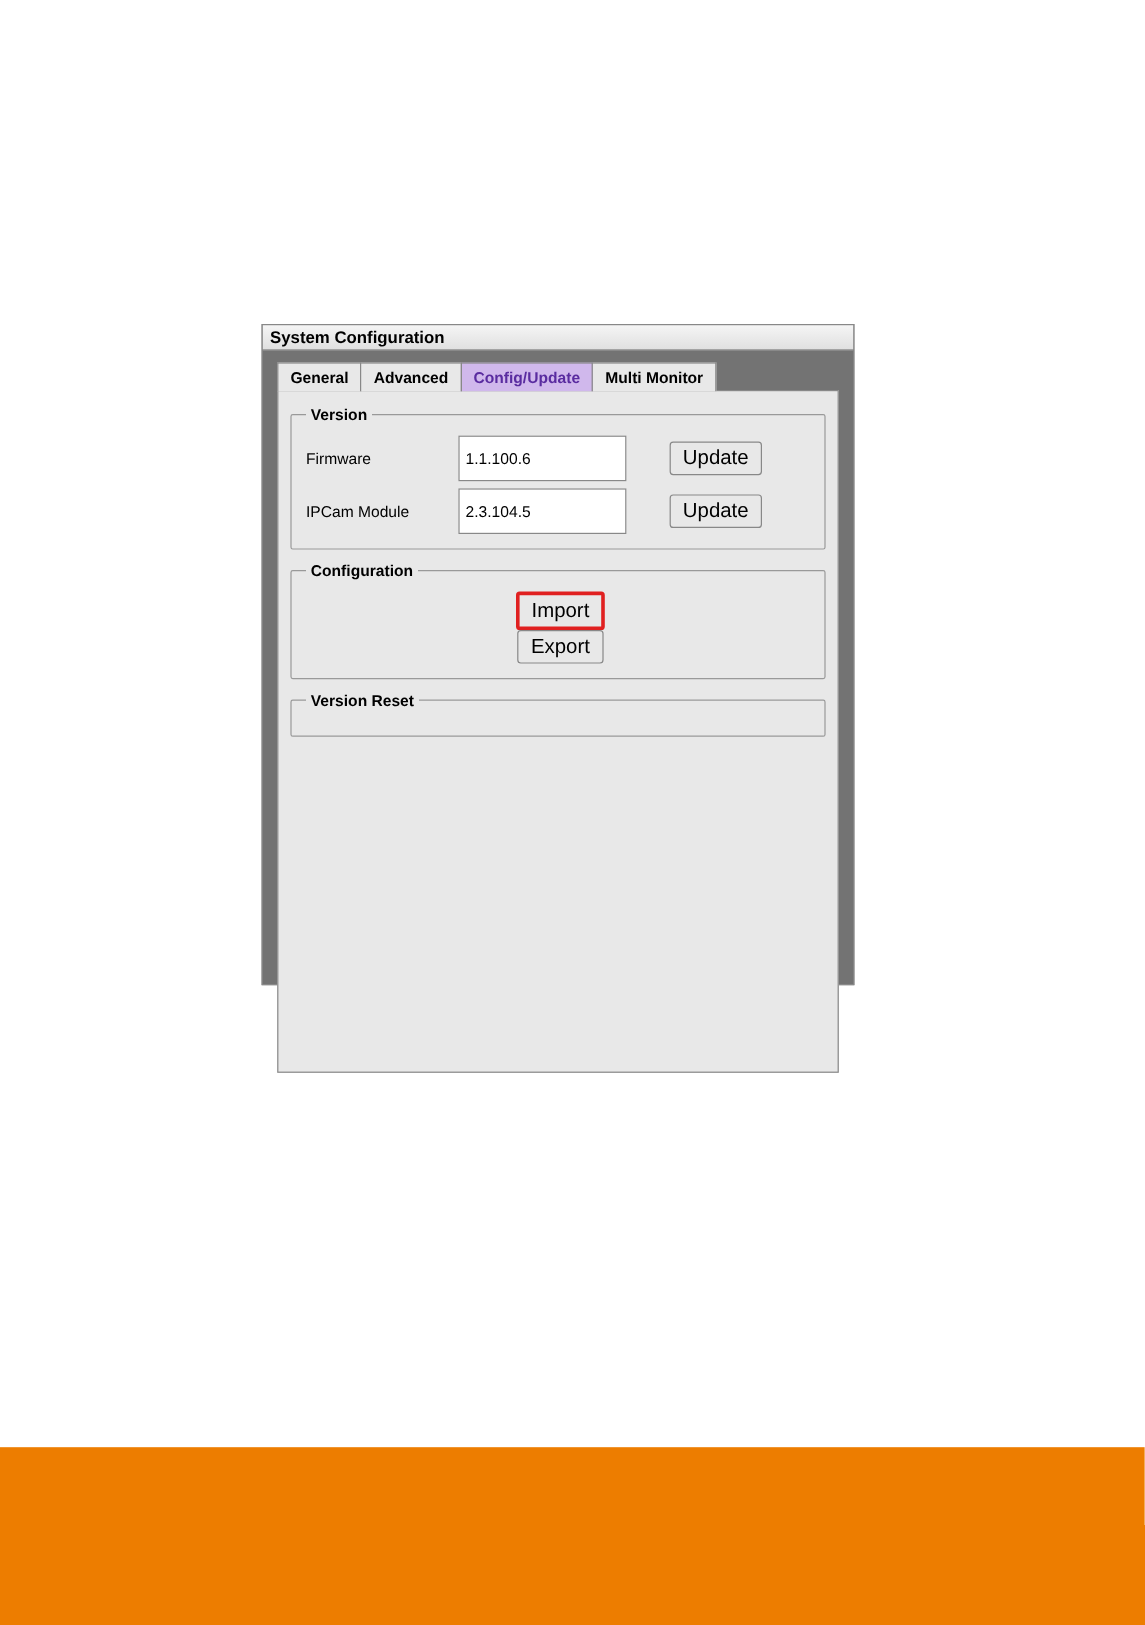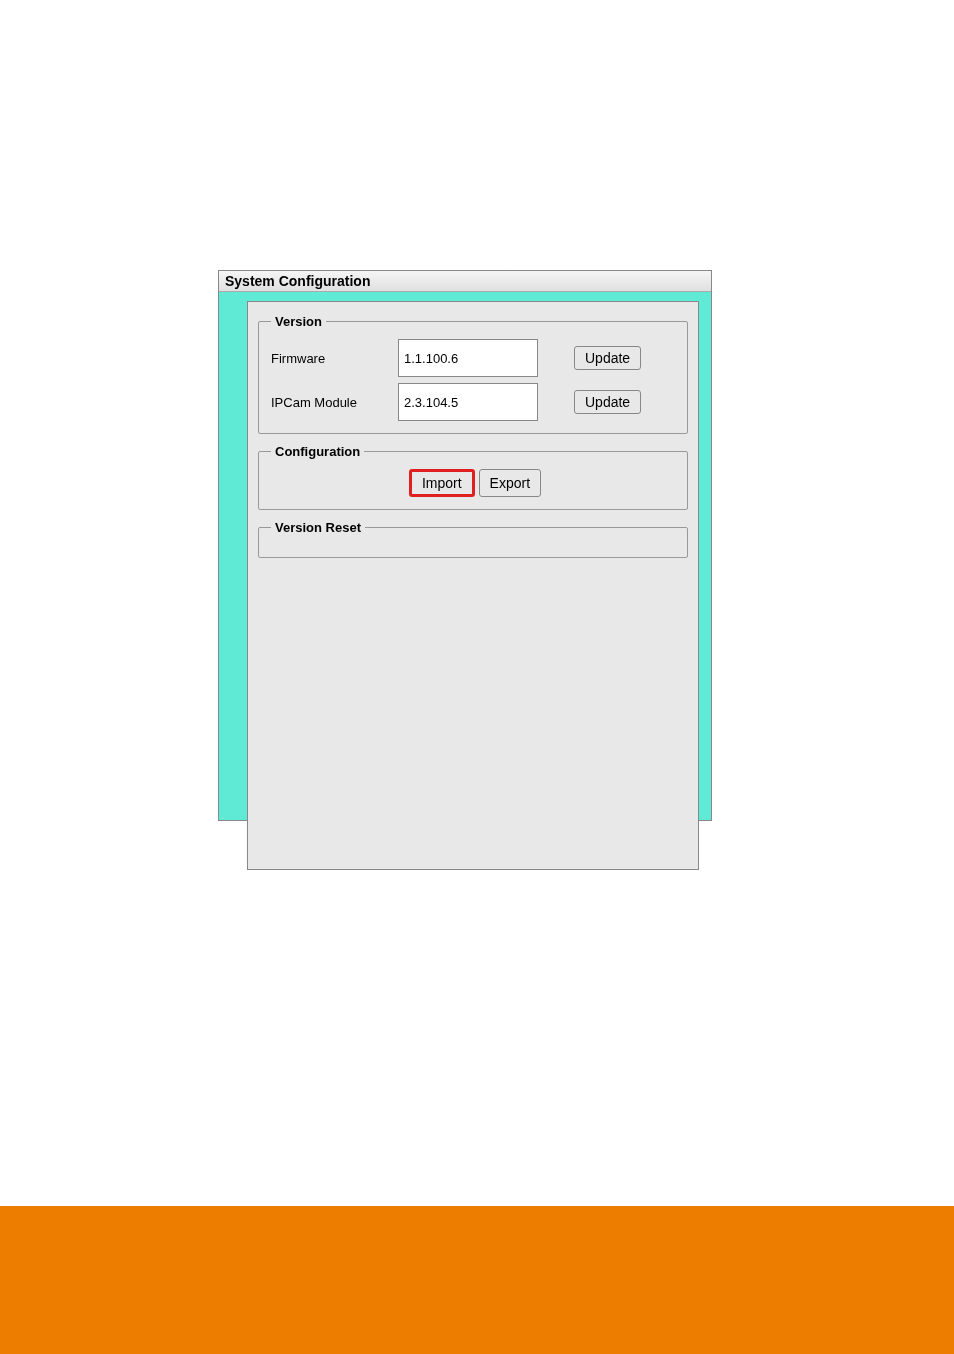--- a/index.html
+++ b/index.html
@@ -15,21 +15,21 @@
       height: 1354px;
       position: relative;
     }
     .window {
       position: absolute;
       left: 218px;
       top: 270px;
       width: 494px;
       height: 551px;
       border: 1px solid #888888;
-      background: #5eead4;
+      background: #737373;
     }
     .window-title {
       background: linear-gradient(to bottom, #f5f5f5, #e0e0e0);
       border-bottom: 1px solid #aaaaaa;
       padding: 2px 6px;
       font-weight: bold;
       font-size: 14px;
       color: #000000;
     }
     .window-content {
@@ -59,21 +59,20 @@
       margin-left: -1px;
     }
     .tab-panel {
       border: 1px solid #888888;
       border-top: none;
       background: #e8e8e8;
       min-height: 569px;
       padding: 12px 10px;
       position: relative;
       top: -1px;
-      margin-left: 16px;
     }
     .tab-panel-top-border {
       border-top: 1px solid #888888;
     }
     fieldset {
       border: 1px solid #999999;
       border-radius: 2px;
       margin: 0 0 10px 0;
       padding: 10px 12px 12px 12px;
     }
@@ -104,48 +103,56 @@
       font-size: 13px;
       width: 140px;
       height: 24px;
       color: #000000;
     }
     .btn {
       border: 1px solid #888888;
       border-radius: 3px;
       background: #e8e8e8;
       padding: 3px 10px;
-      font-size: 14px;
+      font-size: 17px;
       cursor: pointer;
       color: #000000;
       margin-left: 4px;
     }
     .center-row {
       display: flex;
       justify-content: center;
+      align-items: center;
+      flex-direction: column;
     }
     .highlighted {
       border: 3px solid #e02020 !important;
     }
     .footer-bar {
       position: absolute;
       left: 0;
       bottom: 0;
       width: 954px;
       height: 148px;
       background: #ed7d00;
     }
   </style>
 </head>
 <body>
 
 <div class="window">
   <div class="window-title">System Configuration</div>
   <div class="window-content">
 
+    <div class="tabs">
+      <div class="tab">General</div>
+      <div class="tab">Advanced</div>
+      <div class="tab active">Config/Update</div>
+      <div class="tab">Multi Monitor</div>
+    </div>
 
     <div class="tab-panel tab-panel-top-border">
 
       <fieldset>
         <legend>Version</legend>
         <div class="row">
           <div class="row-label">Firmware</div>
           <input type="text" class="text-field" value="1.1.100.6" style="">
           <button class="btn">Update</button>
         </div>

